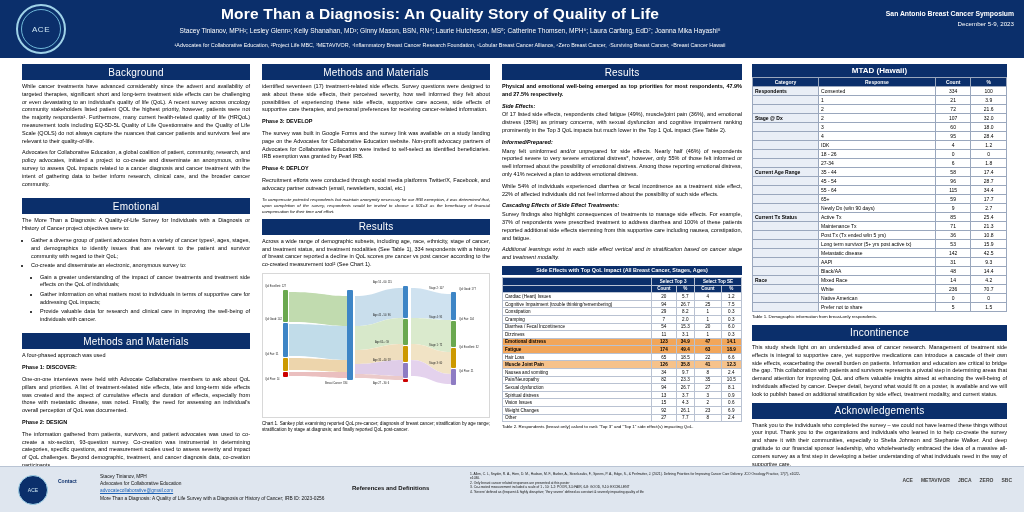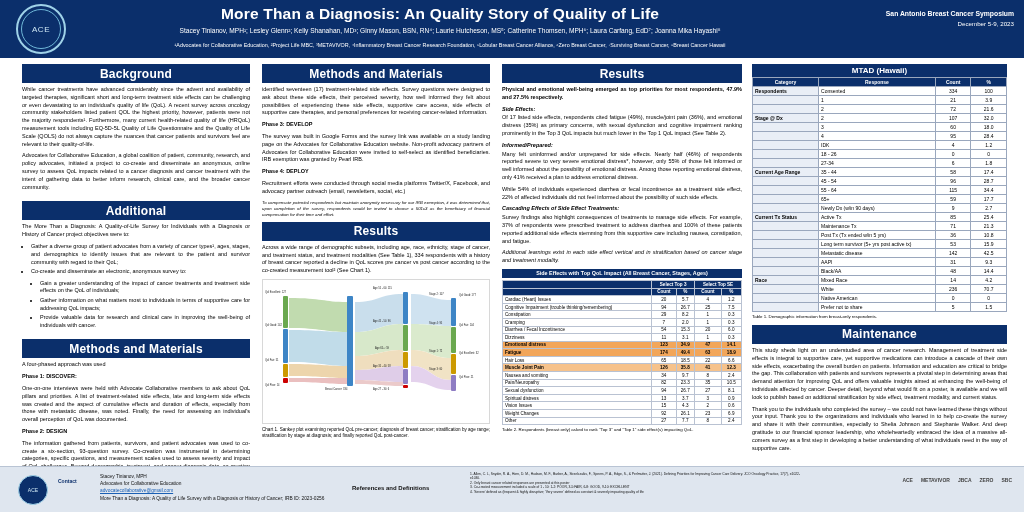--- a/index.html
+++ b/index.html
@@ -49,21 +49,21 @@
 
   
   .col { position:absolute; top:64px; }
   .c1 { left:22px;  width:228px; }
   .c2 { left:262px; width:228px; }
   .c3 { left:502px; width:240px; }
   .c4 { left:752px; width:255px; }
 
   .bar {
     background:#0b2f6b; color:#fff; text-align:center;
-    font-size:12px; font-weight:bold; padding:2.5px 0; letter-spacing:.2px;
+    font-size:10px; font-weight:normal; padding:2.5px 0; letter-spacing:.2px;
     margin-bottom:3px;
   }
   .body-text {
     font-size:5.5px; line-height:1.42; text-align:justify; color:#000;
   }
   .body-text p { margin:0 0 4px 0; }
   ul.tight { margin:0 0 4px 0; padding-left:9px; }
   ul.tight li { margin-bottom:1.5px; }
 
   .spacer6 { height:6px; }
@@ -140,21 +140,21 @@
   </div>
 
   <div class="col c1">
     <div class="bar">Background</div>
     <div class="body-text">
       <p>While cancer treatments have advanced considerably since the advent and availability of targeted therapies, significant short and long-term treatment side effects can be challenging or even devastating to an individual's quality of life (QoL). A recent survey across oncology community stakeholders listed patient QOL the highest priority, however, patients were not the majority respondents¹. Furthermore, many current health-related quality of life (HRQoL) measurement tools including EQ-5D-5L Quality of Life Questionnaire and the Quality of Life Scale (QOLS) do not always capture the nuances that cancer patients and survivors feel are relevant to their quality-of-life.</p>
       <p>Advocates for Collaborative Education, a global coalition of patient, community, research, and policy advocates, initiated a project to co-create and disseminate an anonymous, online survey to assess QoL impacts related to a cancer diagnosis and cancer treatment with the intent of gathering data to better inform research, clinical care, and the broader cancer community.</p>
     </div>
 
     <div class="spacer6"></div>
-    <div class="bar">Additional</div>
+    <div class="bar">Emotional</div>
     <div class="body-text">
       <p>The More Than a Diagnosis: A Quality-of-Life Survey for Individuals with a Diagnosis or History of Cancer project objectives were to:</p>
       <ul class="tight">
         <li>Gather a diverse group of patient advocates from a variety of cancer types¹, ages, stages, and demographics to identify issues that are relevant to the patient and survivor community with regard to their QoL;</li>
         <li>Co-create and disseminate an electronic, anonymous survey to:</li>
       </ul>
       <ul class="tight" style="padding-left:18px">
         <li>Gain a greater understanding of the impact of cancer treatments and treatment side effects on the QoL of individuals;</li>
         <li>Gather information on what matters most to individuals in terms of supportive care for addressing QoL impacts;</li>
         <li>Provide valuable data for research and clinical care in improving the well-being of individuals with cancer.</li>
@@ -568,25 +568,26 @@
         <tr>
             <td class="cat"></td>
             <td>Prefer not to share</td>
             <td class="num">5</td>
             <td class="num">1.5</td>
           </tr>
       </tbody>
     </table>
     <div class="small-cap">Table 1. Demographic information from breast-only respondents.</div>
 
-    <div class="bar" style="margin-top:5px">Maintenance</div>
+    <div class="bar" style="margin-top:5px">Incontinence</div>
     <div class="body-text">
       <p>This study sheds light on an understudied area of cancer research. Management of treatment side effects is integral to supportive care, yet supportive medications can introduce a cascade of their own side effects, exacerbating the overall burden on patients. Information and education are critical to bridge the gap. This collaboration with patients and survivors represents a pivotal step in determining areas that demand attention for improving QoL and offers valuable insights aimed at enhancing the well-being of individuals affected by cancer. Deeper detail, beyond what would fit on a poster, is available and we will look to publish based on additional stratification by side effect, treatment modality, and current status.</p>
     </div>
 
+    <div class="bar" style="margin-top:3px">Acknowledgements</div>
     <div class="body-text">
       <p>Thank you to the individuals who completed the survey – we could not have learned these things without your input. Thank you to the organizations and individuals who leaned in to help co-create the survey and share it with their communities, especially to Shelia Johnson and Stephanie Walker. And deep gratitude to our financial sponsor leadership, who wholeheartedly embraced the idea of a massive all-comers survey as a first step in developing a better understanding of what individuals need in the way of supportive care.</p>
     </div>
   </div>
 
   <div class="footer">
     <div class="f-logo">
       <span>ACE</span>
     </div>
     <div class="f-contact">Contact</div>

